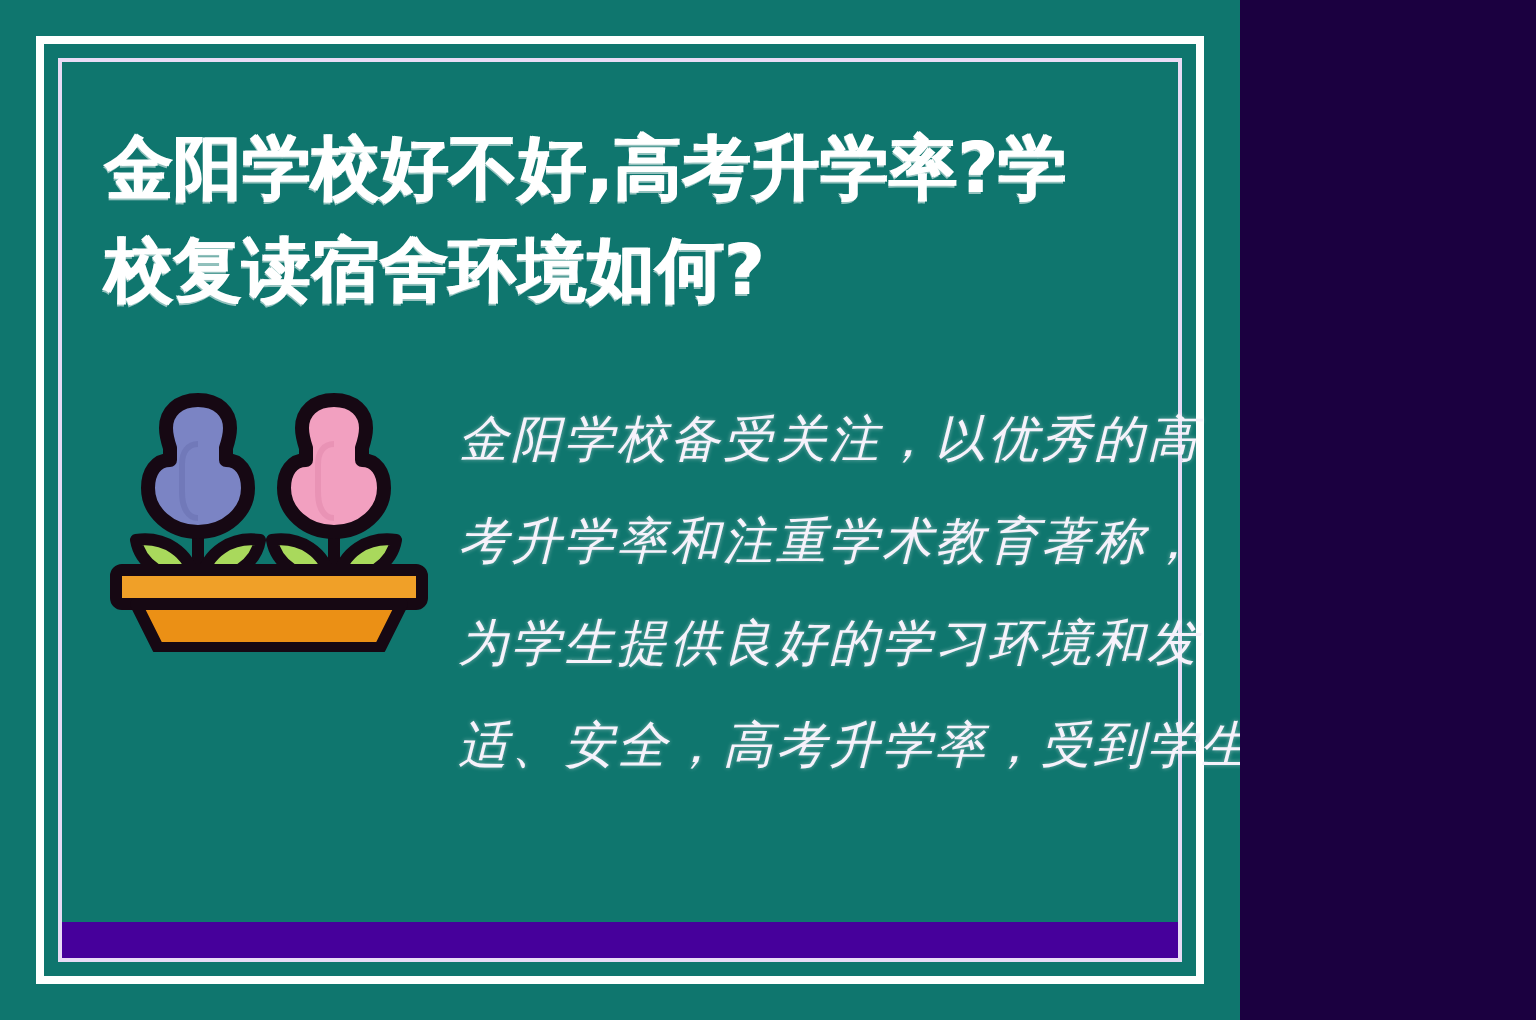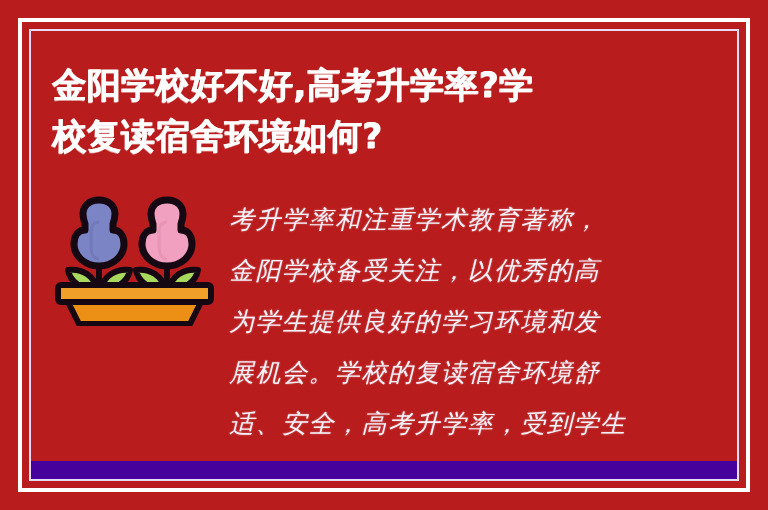--- a/index.html
+++ b/index.html
@@ -9,23 +9,23 @@
   }
   body {
     width: 768px;
     height: 510px;
     overflow: hidden;
     font-family: "Liberation Sans", "DejaVu Sans", sans-serif;
   }
 
   #poster {
     position: relative;
-    width: 768px;
+    width: 620px;
     height: 510px;
-    background: #b91c1c;
+    background: #0f766e;
     overflow: hidden;
   }
 
   
   .frame-outer {
     position: absolute;
     left: 18px;
     top: 18px;
     right: 18px;
     bottom: 18px;
@@ -169,23 +169,22 @@
           <path d="M117 94 C132 94 144 86 146 74 C132 72 119 80 117 94 Z" fill="#a9d95c" stroke="#160813" stroke-width="6" stroke-linejoin="round"></path>
         </g>
 
         <rect x="6" y="89" width="153" height="17" rx="3" fill="#f0a028" stroke="#160813" stroke-width="6"></rect>
 
         <path d="M16 106 L149 106 L138 128 L27 128 Z" fill="#eb9015" stroke="#160813" stroke-width="6" stroke-linejoin="round"></path>
       </svg>
     </div>
 
     <div class="body-text">
+      <div class="body-line">金阳学校备受关注，以优秀的高</div>
       <div class="body-line">考升学率和注重学术教育著称，</div>
-      <div class="body-line">金阳学校备受关注，以优秀的高</div>
       <div class="body-line">为学生提供良好的学习环境和发</div>
-      <div class="body-line">展机会。学校的复读宿舍环境舒</div>
       <div class="body-line">适、安全，高考升学率，受到学生</div>
     </div>
 
   </div>
 
   <div class="clip-bottom"></div>
 </div>
 
 </body></html>

